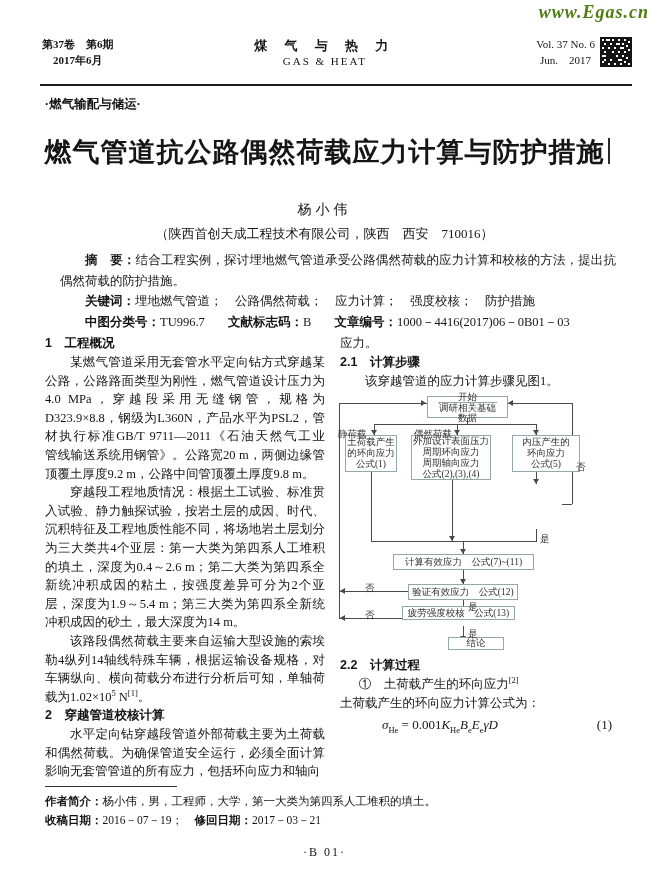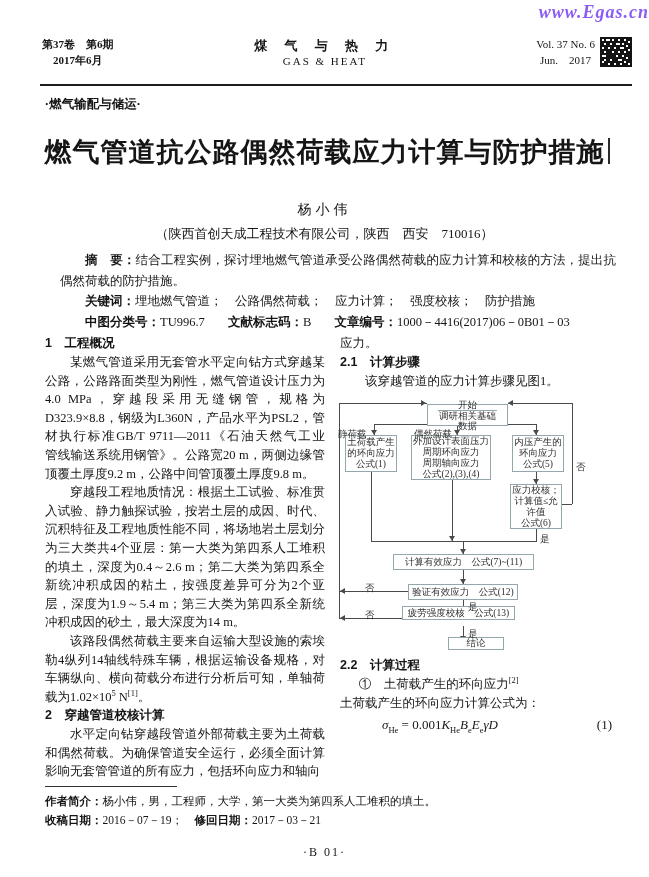--- a/index.html
+++ b/index.html
@@ -4,21 +4,21 @@
 <style>
   html,body{margin:0;padding:0;}
   body{
     width:649px;height:877px;position:relative;overflow:hidden;
     background:#ffffff;color:#151515;
     font-family:"Liberation Serif","DejaVu Serif",serif;
   }
   .watermark{
     position:absolute;top:2px;right:0px;
     font-size:18px;font-weight:bold;font-style:italic;
-    color:#8b5cf6;letter-spacing:1px;white-space:nowrap;
+    color:#4d7c0f;letter-spacing:1px;white-space:nowrap;
   }
   
   .header{position:absolute;top:36px;left:42px;width:590px;display:flex;justify-content:space-between;align-items:center;}
   .h-left{font-size:11px;line-height:16px;text-align:center;font-weight:600;}
   .h-center{text-align:center;}
   .h-center .cn{font-size:13px;font-weight:bold;letter-spacing:7px;}
   .h-center .en{font-size:11px;letter-spacing:2px;}
   .h-right{display:flex;align-items:center;gap:5px;}
   .h-right .txt{font-size:11px;line-height:16px;text-align:center;}
   .barcode{width:32px;height:30px;display:block;}
@@ -43,21 +43,21 @@
   .col p.noind{text-indent:0;}
   .col h2{margin:0;font-size:12.5px;font-weight:bold;line-height:19px;text-align:left;
     font-family:"Liberation Sans","DejaVu Sans",sans-serif;}
   sup{font-size:8.5px;line-height:0;}
   sub{font-size:8.5px;line-height:0;}
   
   .flowchart{position:relative;width:290px;height:262px;margin:4px 0 0 -4px;}
   .fbox{position:absolute;box-sizing:border-box;border:1px solid #93a7ac;background:#fff;
     color:#2e2e2e;font-size:9.5px;line-height:11px;text-align:center;white-space:pre-line;
     display:flex;align-items:center;justify-content:center;text-indent:0;}
-  .startbox{flex-direction:column;padding:10px;margin-top:8px;}
+  .startbox{flex-direction:column;padding:10px;}
   .startbox .row{width:100%;line-height:10px;}
   .startbox .row.first{border-bottom:1px solid #93a7ac;}
   .ln{position:absolute;background:#4a4a4a;}
   .flbl{position:absolute;font-size:9.5px;color:#2e2e2e;white-space:nowrap;}
   .arrD{position:absolute;width:0;height:0;border-left:3px solid transparent;border-right:3px solid transparent;border-top:5px solid #4a4a4a;}
   .arrL{position:absolute;width:0;height:0;border-top:3px solid transparent;border-bottom:3px solid transparent;border-right:5px solid #4a4a4a;}
   .arrR{position:absolute;width:0;height:0;border-top:3px solid transparent;border-bottom:3px solid transparent;border-left:5px solid #4a4a4a;}
   .fig-caption{text-align:center;font-weight:bold;font-size:11.5px;margin:6px 0 3px;text-indent:0;
     font-family:"Liberation Sans","DejaVu Sans",sans-serif;}
   
@@ -203,27 +203,23 @@
         <div class="row first">开始</div>
         <div class="row">调研相关基础数据</div>
       </div>
       <div class="fbox" style="left:9px;top:41px;width:52px;height:37px">土荷载产生
 的环向应力
 公式(1)</div>
       <div class="fbox" style="left:75px;top:41px;width:80px;height:45px">外加设计表面压力
 周期环向应力
 周期轴向应力
 公式(2),(3),(4)</div>
-      <div class="fbox" style="left:176px;top:41px;width:52px;height:37px">内压产生的
+      <div class="fbox" style="left:176px;top:41px;width:68px;height:37px">内压产生的
 环向应力
 公式(5)</div>
-      <div class="fbox" style="left:174px;top:90px;width:52px;height:45px">应力校核；
-计算值≤允
-许值
-公式(6)</div>
       <div class="fbox" style="left:57px;top:160px;width:141px;height:16px">计算有效应力　公式(7)~(11)</div>
       <div class="fbox" style="left:72px;top:190px;width:110px;height:16px">验证有效应力　公式(12)</div>
       <div class="fbox" style="left:66px;top:212px;width:113px;height:14px">疲劳强度校核　公式(13)</div>
       <div class="fbox" style="left:112px;top:243px;width:56px;height:13px">结论</div>
 
       <div class="flbl" style="left:2px;top:31px">静荷载</div>
       <div class="flbl" style="left:78px;top:31px">偶然荷载</div>
       <div class="flbl" style="left:240px;top:64px">否</div>
       <div class="flbl" style="left:204px;top:136px">是</div>
       <div class="flbl" style="left:29px;top:185px">否</div>

